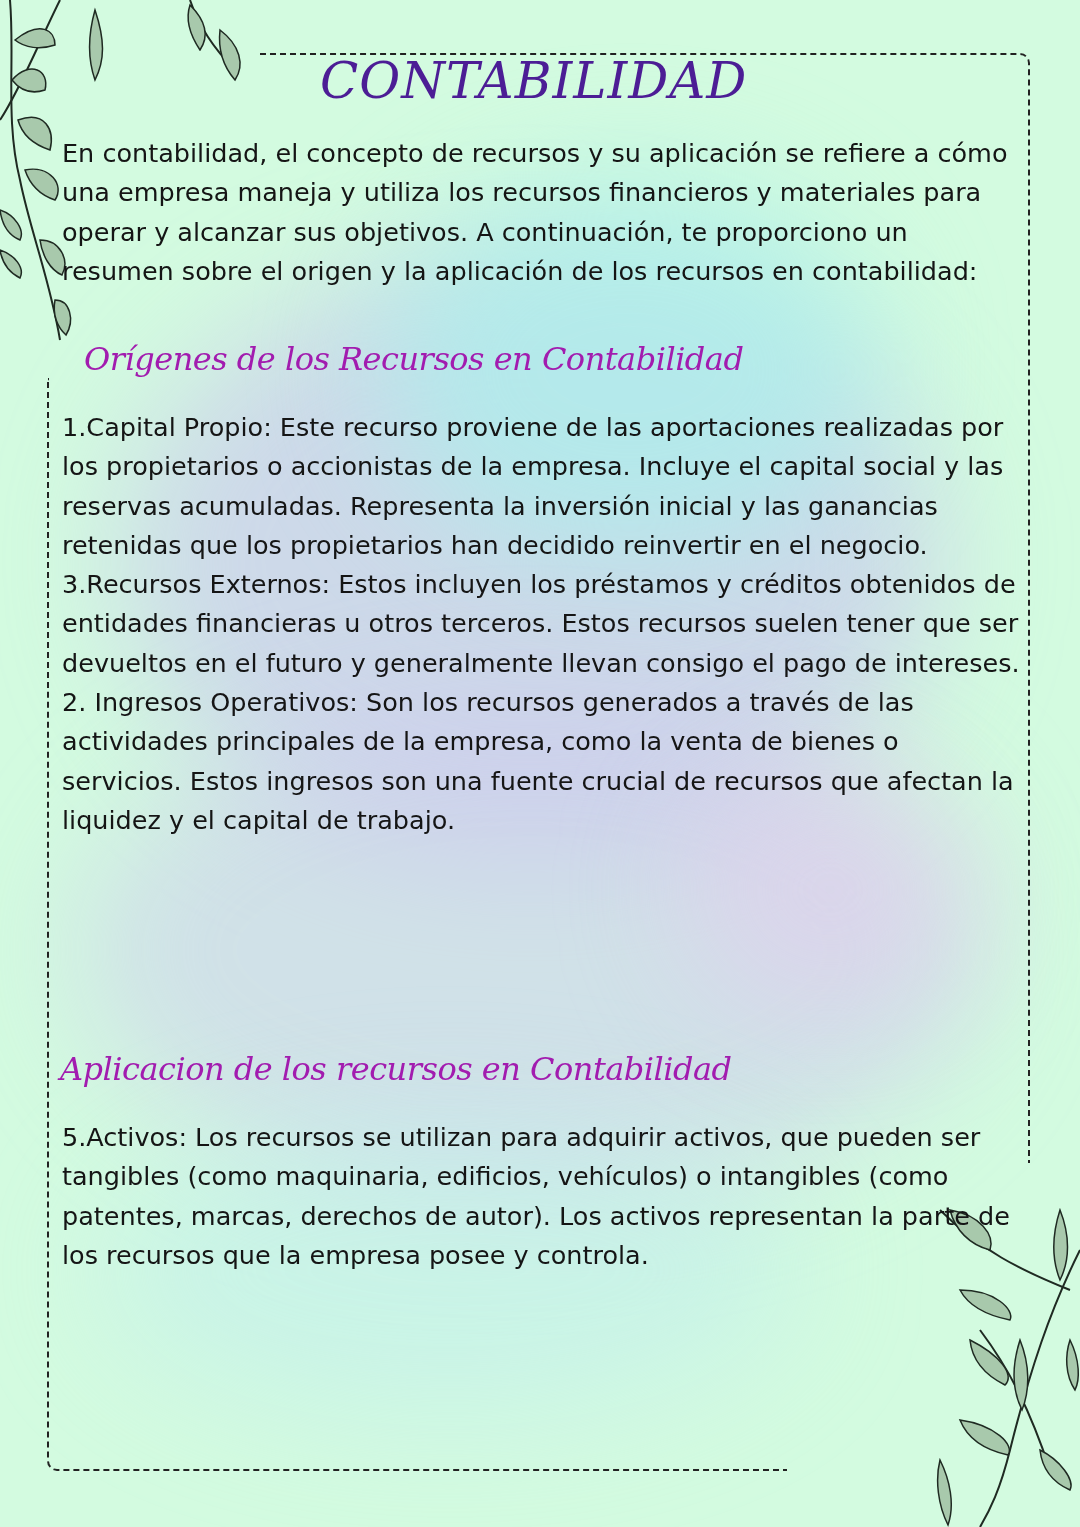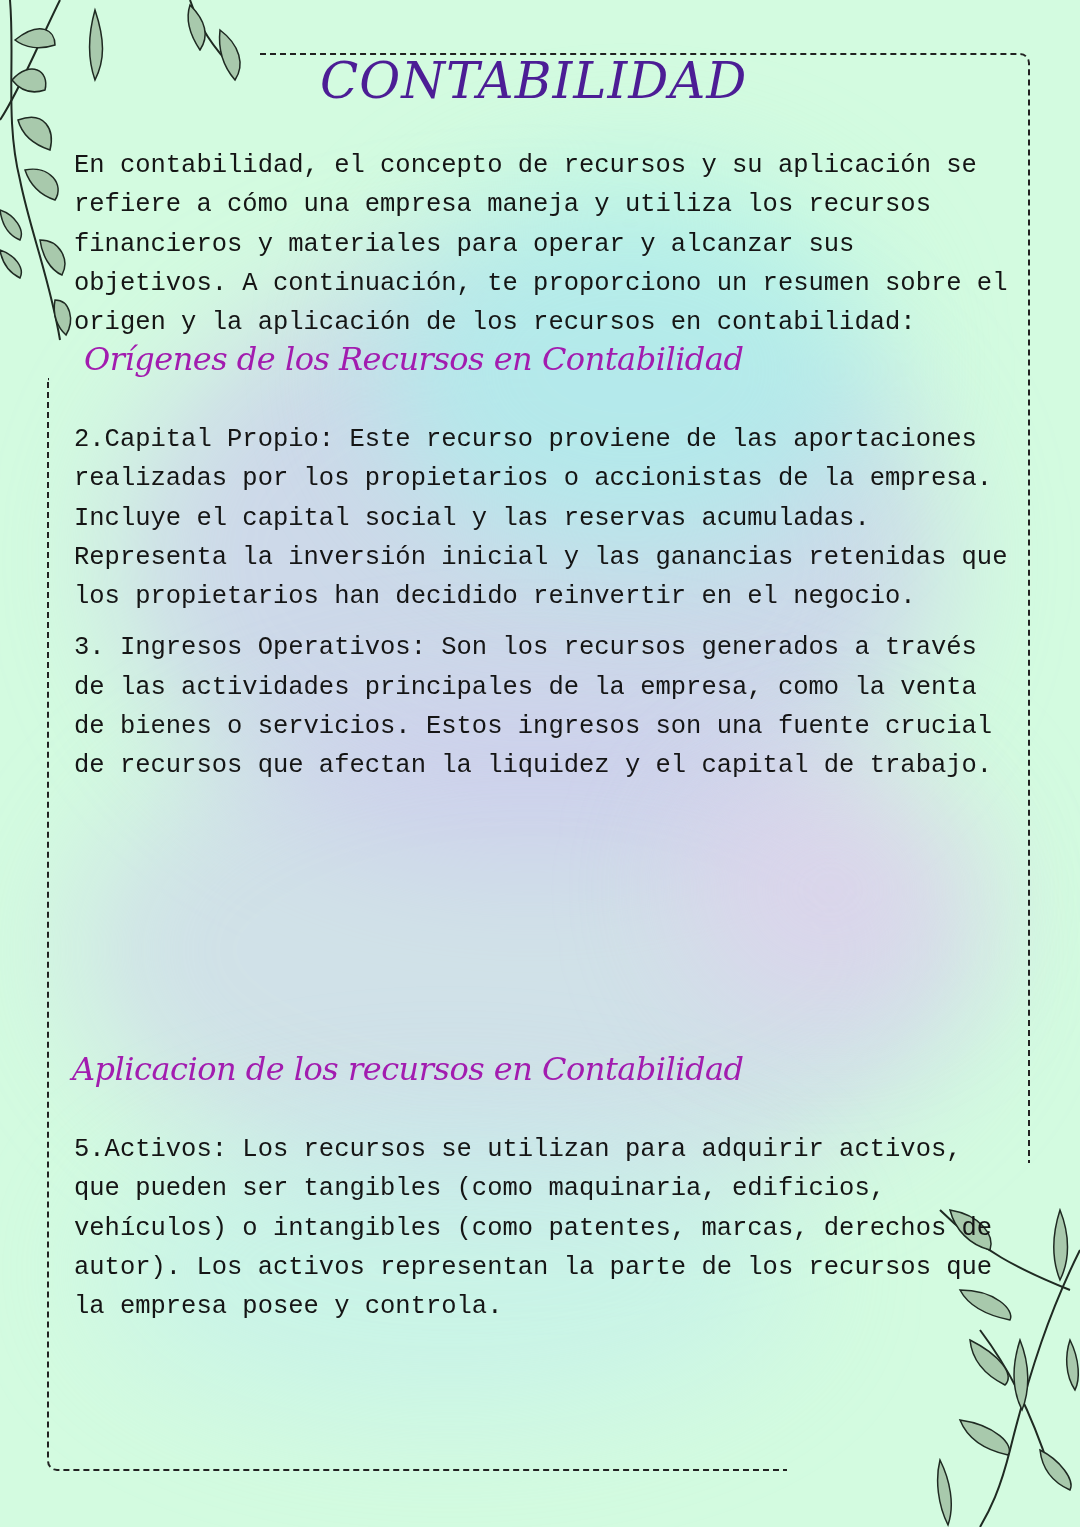--- a/index.html
+++ b/index.html
@@ -29,21 +29,21 @@
   .title {
     position:absolute; left:320px; top:52px;
     font-family:"DejaVu Serif", serif; font-style:italic;
     font-size:50px; letter-spacing:1px; font-weight:normal; color:#4c1d95;
   }
   .para {
     position:absolute; left:62px; width:960px;
     font-family:"DejaVu Sans", sans-serif; font-size:25.5px; line-height:39.3px;
     color:#151515;
   }
-  .para p { margin:12px;font-family:Liberation Mono, monospace; }
+  .para p { margin:0; }
   .heading {
     position:absolute; font-family:"DejaVu Serif", serif; font-style:italic;
     font-size:32px; color:#a21caf; white-space:nowrap; letter-spacing:-0.5px;
   }
   .leaves { position:absolute; pointer-events:none; }
 </style>
 </head>
 <body>
 
 <div class="wash w1"></div>
@@ -97,21 +97,22 @@
 
 <div class="title">CONTABILIDAD</div>
 
 <div class="para" style="top:134px;">
   <p>En contabilidad, el concepto de recursos y su aplicación se refiere a cómo una empresa maneja y utiliza los recursos financieros y materiales para operar y alcanzar sus objetivos. A continuación, te proporciono un resumen sobre el origen y la aplicación de los recursos en contabilidad:</p>
 </div>
 
 <div class="heading" style="left:84px;top:340px;">Orígenes de los Recursos en Contabilidad</div>
 
 <div class="para" style="top:408px;">
-  <p>2.Capital Propio: Este recurso proviene de las aportaciones realizadas por los propietarios o accionistas de la empresa. Incluye el capital social y las reservas acumuladas. Representa la inversión inicial y las ganancias retenidas que los propietarios han decidido reinvertir en el negocio.</p>
-  <p>3. Ingresos Operativos: Son los recursos generados a través de las actividades principales de la empresa, como la venta de bienes o servicios. Estos ingresos son una fuente crucial de recursos que afectan la liquidez y el capital de trabajo.</p>
+  <p>1.Capital Propio: Este recurso proviene de las aportaciones realizadas por los propietarios o accionistas de la empresa. Incluye el capital social y las reservas acumuladas. Representa la inversión inicial y las ganancias retenidas que los propietarios han decidido reinvertir en el negocio.</p>
+  <p>3.Recursos Externos: Estos incluyen los préstamos y créditos obtenidos de entidades financieras u otros terceros. Estos recursos suelen tener que ser devueltos en el futuro y generalmente llevan consigo el pago de intereses.</p>
+  <p>2. Ingresos Operativos: Son los recursos generados a través de las actividades principales de la empresa, como la venta de bienes o servicios. Estos ingresos son una fuente crucial de recursos que afectan la liquidez y el capital de trabajo.</p>
 </div>
 
-<div class="heading" style="left:72px;top:1050px;text-align:right;">Aplicacion de los recursos en Contabilidad</div>
+<div class="heading" style="left:60px;top:1050px;text-align:right;">Aplicacion de los recursos en Contabilidad</div>
 
 <div class="para" style="top:1118px;">
   <p>5.Activos: Los recursos se utilizan para adquirir activos, que pueden ser tangibles (como maquinaria, edificios, vehículos) o intangibles (como patentes, marcas, derechos de autor). Los activos representan la parte de los recursos que la empresa posee y controla.</p>
 </div>
 
 </body></html>

